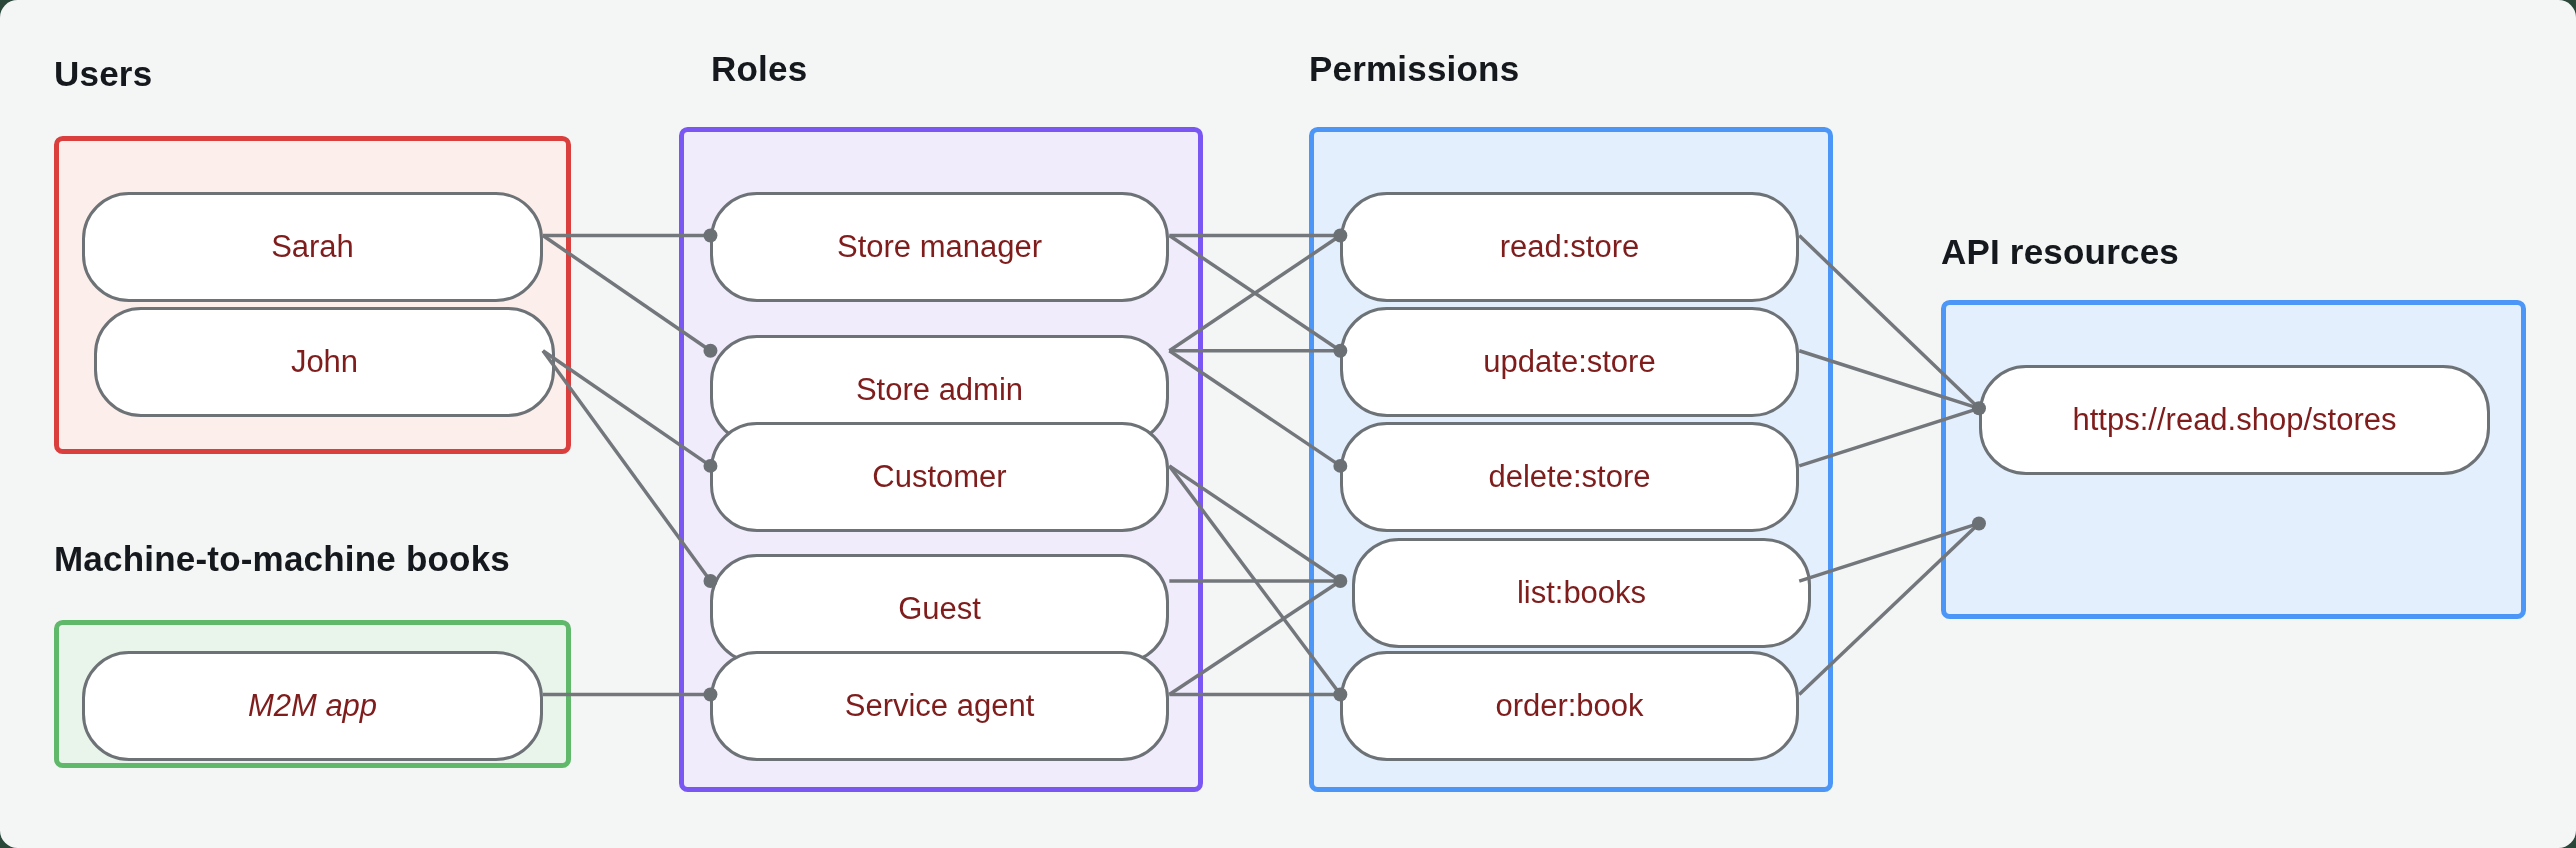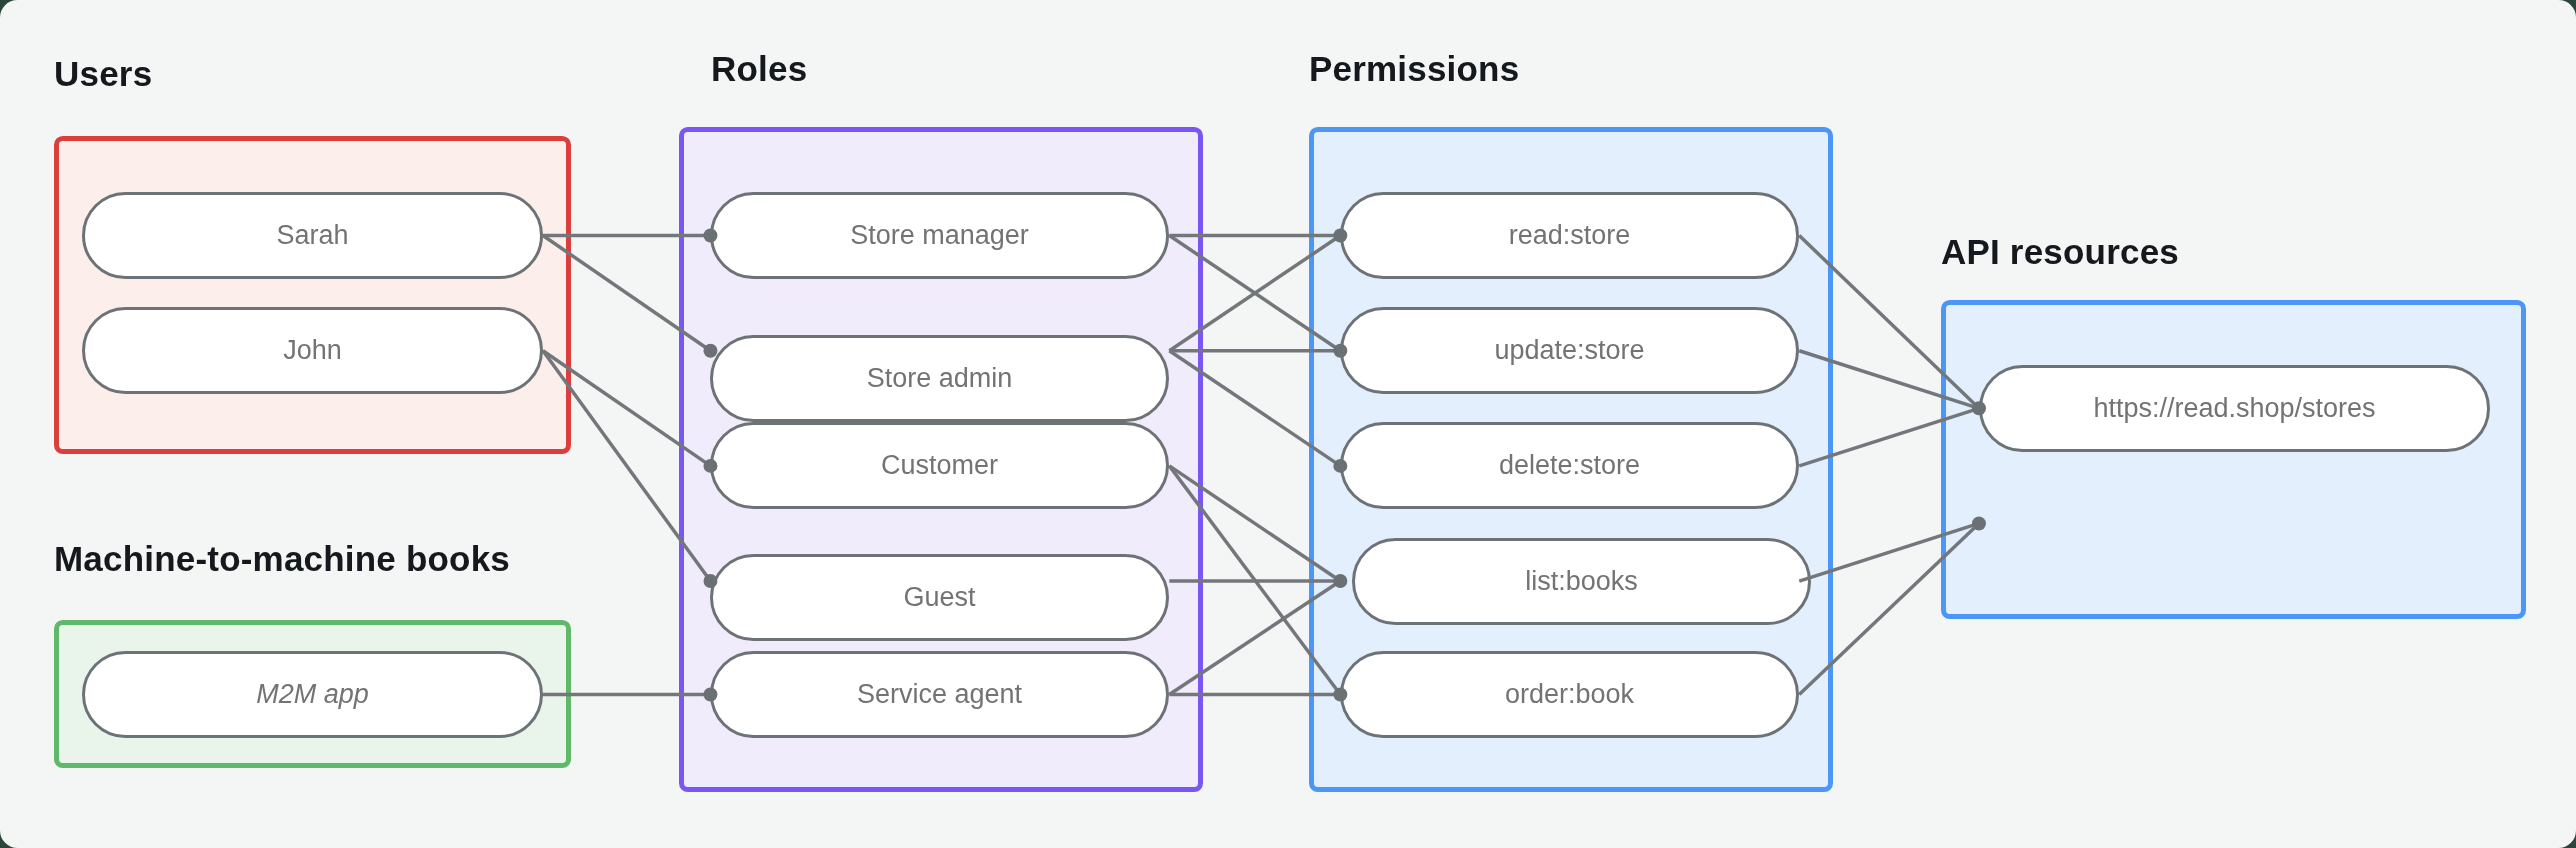--- a/index.html
+++ b/index.html
@@ -35,30 +35,30 @@
     position: absolute;
     font-size: 35px;
     font-weight: 700;
     line-height: 40px;
     color: #15181c;
     white-space: nowrap;
     letter-spacing: 0.2px;
   }
   .pill {
     position: absolute;
-    height: 87px;
+    height: 110px;
     background: #ffffff;
     border: 3.5px solid #6d7276;
     border-radius: 47px;
     box-sizing: border-box;
     display: flex;
     align-items: center;
     justify-content: center;
-    font-size: 27px;
-    color: #737373;
+    font-size: 31px;
+    color: #7f1d1d;
     white-space: nowrap;
   }
 </style>
 </head>
 <body>
 
 <div class="stage">
   <div class="layer" id="boxes">
       <div class="group-box" style="left: 54px; top: 136px; width: 517px; height: 318px; border-color: rgb(218, 63, 62); background: rgb(252, 238, 234);"></div>
       <div class="group-box" style="left: 54px; top: 620px; width: 517px; height: 148px; border-color: rgb(96, 185, 107); background: rgb(233, 245, 234);"></div>
@@ -68,21 +68,21 @@
     </div>
   <div class="layer" id="labels">
       <div class="section-label" style="left: 54px; top: 54px;">Users</div>
       <div class="section-label" style="left: 54px; top: 539px;">Machine-to-machine books</div>
       <div class="section-label" style="left: 679px; top: 49px; margin-left: 32px;">Roles</div>
       <div class="section-label" style="left: 1309px; top: 49px;">Permissions</div>
       <div class="section-label" style="left: 1941px; top: 232px;">API resources</div>
     </div>
   <div class="layer" id="pills">
       <div class="pill" style="left: 82px; top: 192px; width: 461px;">Sarah</div>
-      <div class="pill" style="left: 82px; top: 307px; width: 461px;">John</div>
+      <div class="pill" style="left: 94px; top: 307px; width: 461px;">John</div>
       <div class="pill" style="left: 82px; top: 651px; width: 461px; font-style: italic;">M2M app</div>
       <div class="pill" style="left: 710px; top: 192px; width: 459px;">Store manager</div>
       <div class="pill" style="left: 710px; top: 307px; width: 459px; margin-top: 28px;">Store admin</div>
       <div class="pill" style="left: 710px; top: 422px; width: 459px;">Customer</div>
       <div class="pill" style="left: 710px; top: 554px; width: 459px; text-align: center;">Guest</div>
       <div class="pill" style="left: 710px; top: 651px; width: 459px;">Service agent</div>
       <div class="pill" style="left: 1340px; top: 192px; width: 459px;">read:store</div>
       <div class="pill" style="left: 1340px; top: 307px; width: 459px;">update:store</div>
       <div class="pill" style="left: 1340px; top: 422px; width: 459px;">delete:store</div>
       <div class="pill" style="left: 1352px; top: 538px; width: 459px;">list:books</div>

